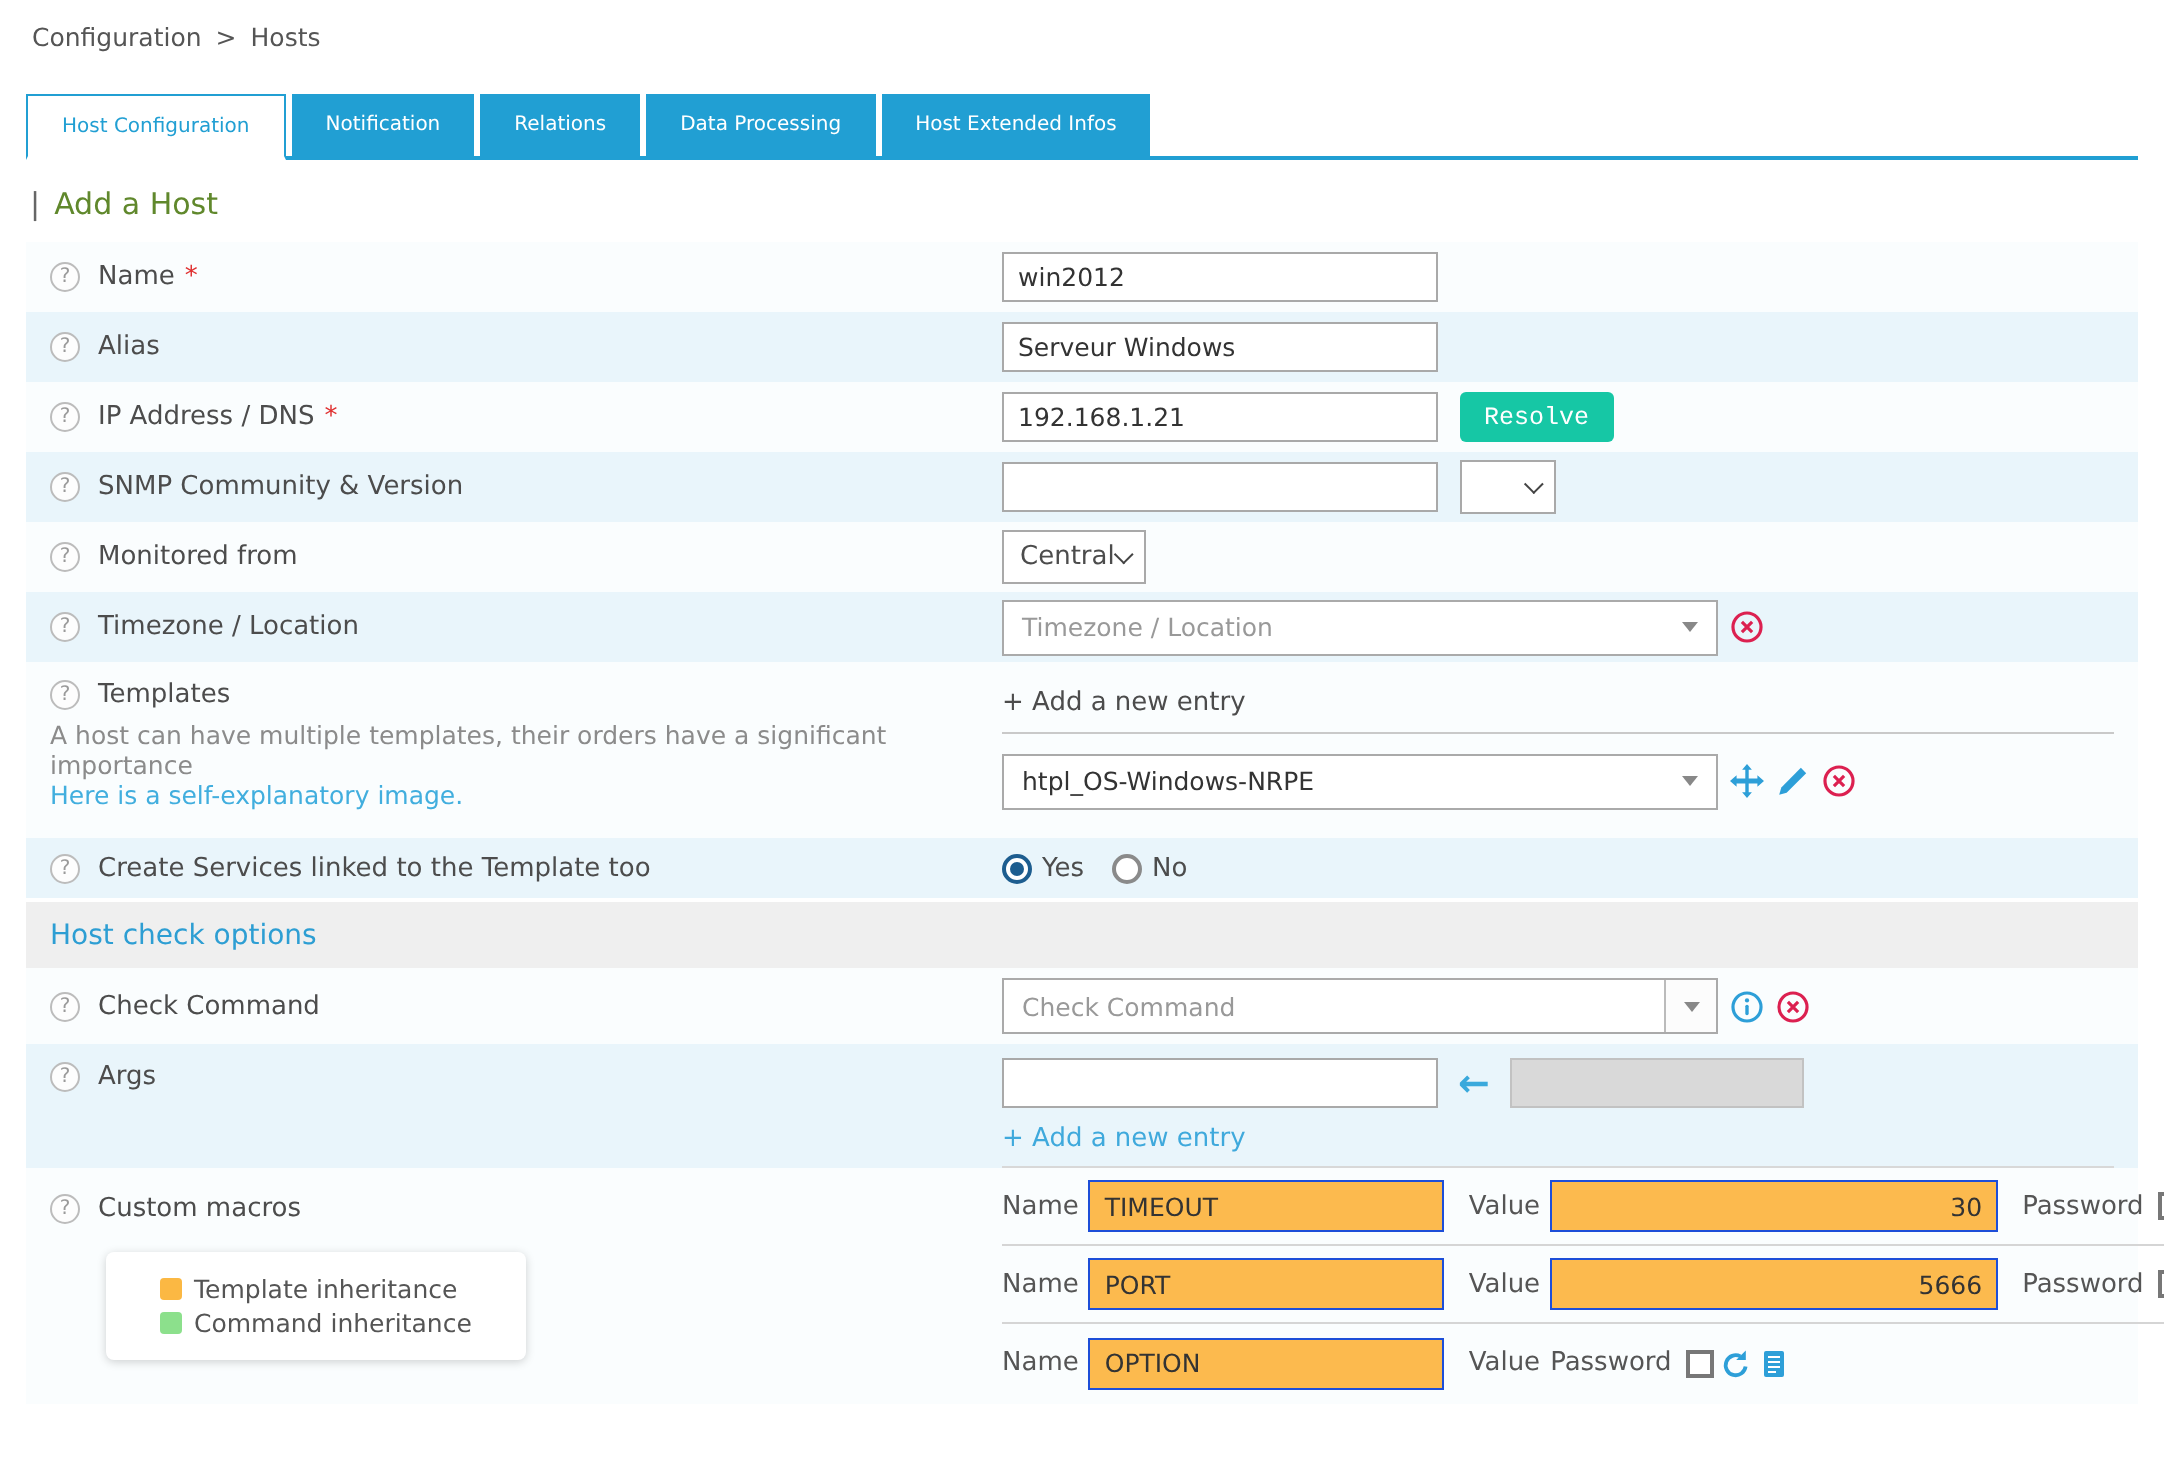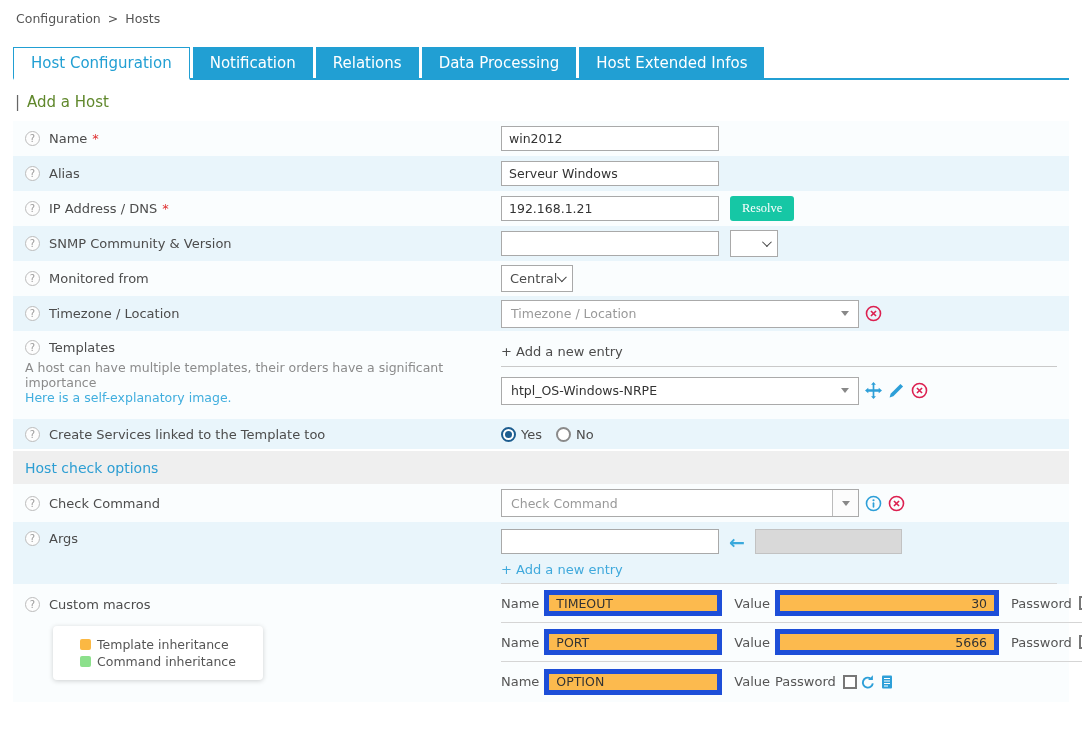--- a/index.html
+++ b/index.html
@@ -3,21 +3,21 @@
 <meta charset="utf-8">
 <style>
   * { box-sizing: border-box; margin: 0; padding: 0; }
   html,body { width:1082px; height:729px; background:#fff;
     font-family:"DejaVu Sans","Liberation Sans",sans-serif; color:#4c4c4c; font-size:13px; }
   .breadcrumb { padding:11px 0 0 16px; font-size:12.5px; color:#555; display:flex; gap:7px; }
   .container { margin:0 13px; }
 
   
   .tabs { display:flex; gap:3px; margin-top:21px; border-bottom:2px solid #219fd3; align-items:flex-end; }
-  .tab { background:#219fd3; color:#fff; font-size:15px; padding:0 17px; height:31px;
+  .tab { background:#219fd3; color:#fff; font-size:10px; padding:0 17px; height:31px;
          display:flex; align-items:center; cursor:pointer; }
   .tab.active { background:#fff; color:#219fd3; border:1px solid #219fd3; border-bottom:2px solid #fff;
                 margin-bottom:-2px; height:33px; }
 
   
   .page-title { margin:13px 0 10px 2px; font-size:15px; display:flex; gap:7px; }
   .page-title .pipe { color:#666; }
   .page-title .txt { color:#60882c; }
 
   
@@ -34,21 +34,21 @@
   .field-col { flex:1; display:flex; align-items:center; padding-right:12px; }
   .help { width:15px; height:15px; border-radius:50%; border:1px solid #bcbcbc; color:#9a9a9a;
           font-size:10px; display:inline-flex; align-items:center; justify-content:center;
           margin-right:9px; flex:0 0 auto; background:#fdfdfd; }
   .req { color:#e03131; margin-left:5px; }
   .lbl { color:#4c4c4c; }
 
   input.text { width:218px; height:25px; border:1px solid #a9a9a9; padding:0 7px; font-size:12.5px;
                color:#333; background:#fff; font-family:inherit; }
   .btn-resolve { margin-left:11px; background:#16c7a5; color:#fff; border:none; border-radius:3px;
-                 height:25px; padding:0 12px; font-size:12.5px; font-family:Liberation Serif, serif; cursor:pointer; }
+                 height:25px; padding:0 12px; font-size:12.5px; font-family:Liberation Mono, monospace; cursor:pointer; }
 
   .mini-select { margin-left:11px; width:48px; height:27px; border:1px solid #a9a9a9; background:#fff;
                  display:flex; align-items:center; justify-content:flex-end; padding-right:8px; cursor:pointer; }
   .sel-chevron { width:7px; height:7px; border-right:1.6px solid #444; border-bottom:1.6px solid #444;
                  transform:rotate(45deg) translateY(-2px); }
   .named-select { width:72px; height:27px; border:1px solid #a9a9a9; background:#fff; display:flex;
                   align-items:center; justify-content:space-between; padding:0 8px; cursor:pointer; }
 
   .select2 { width:358px; height:28px; border:1px solid #aaa; background:#fff; display:flex;
              align-items:center; justify-content:space-between; padding-left:9px; cursor:pointer; }
@@ -88,21 +88,21 @@
             padding:9px 27px; font-size:12.5px; color:#555; display:inline-block; }
   .legend-line { display:flex; align-items:center; gap:6px; margin:2px 0; }
   .swatch { width:11px; height:11px; border-radius:2px; display:inline-block; }
   .swatch-orange { background:#fbb843; }
   .swatch-green { background:#8ce08c; }
 
   .macros-block { width:100%; }
   .macro-line { display:flex; align-items:center; height:39px; }
   .macro-line.bordered { border-bottom:1px solid #d5d5d5; }
   .macro-lbl { color:#555; margin-right:5px; }
-  .macro-input { height:26px; border:5px solid #1d4ed8; background:#fcba4e; color:#333; font-size:12.5px;
+  .macro-input { height:26px; border:1px solid #1d4ed8; background:#fcba4e; color:#333; font-size:12.5px;
                  padding:0 7px; font-family:inherit; }
   .macro-name { width:178px; margin-right:12px; }
   .macro-value { width:224px; margin-right:12px;text-align:right; }
   .checkbox { appearance:none; -webkit-appearance:none; width:14px; height:14px; border:2px solid #777;
               background:#fff; cursor:pointer; margin-left:2px; }
 </style>
 </head>
 <body>
 
 <div class="breadcrumb">

